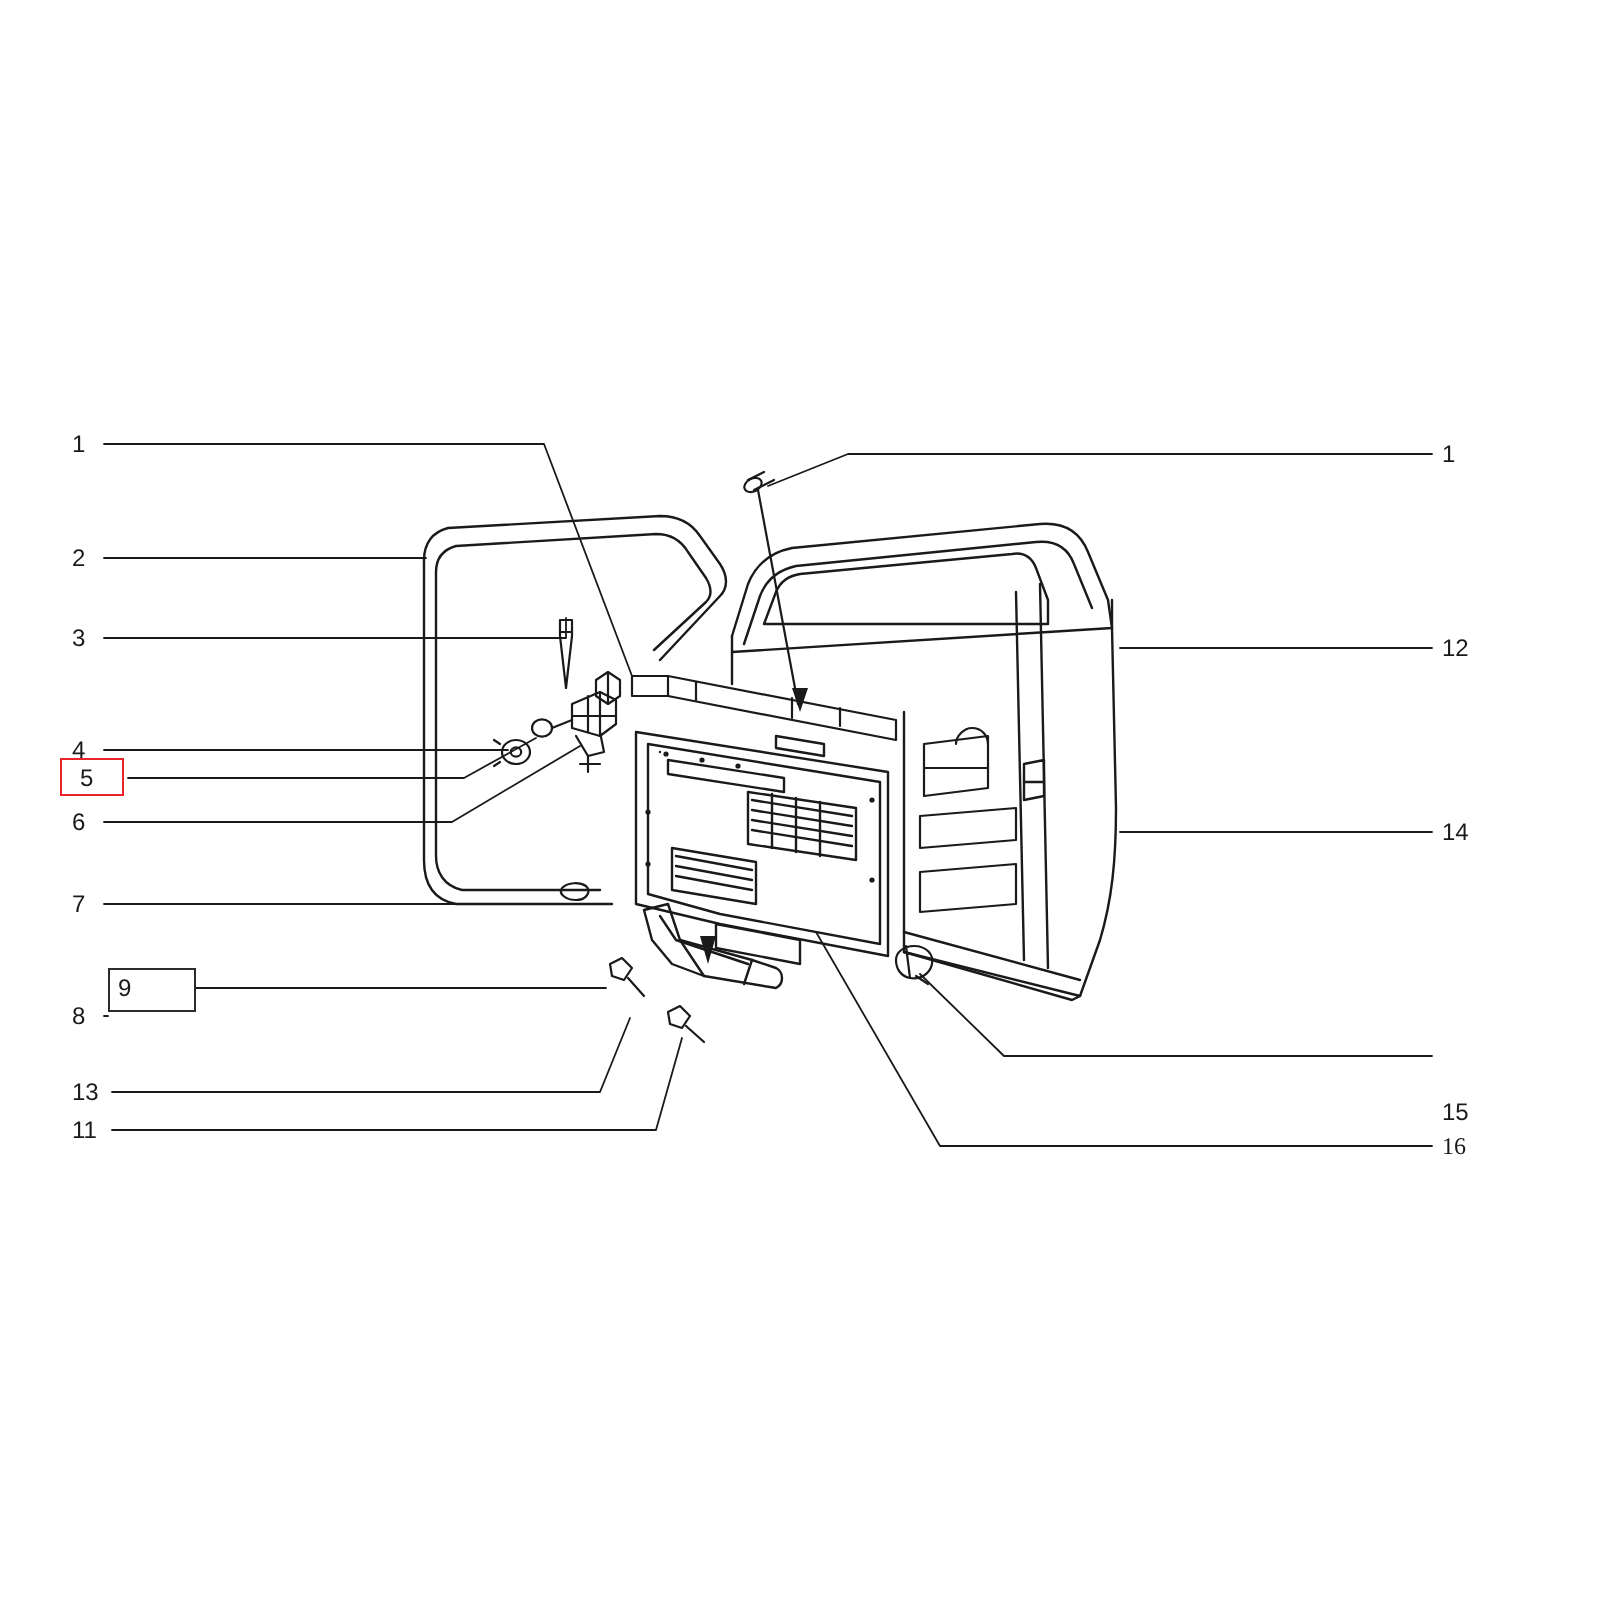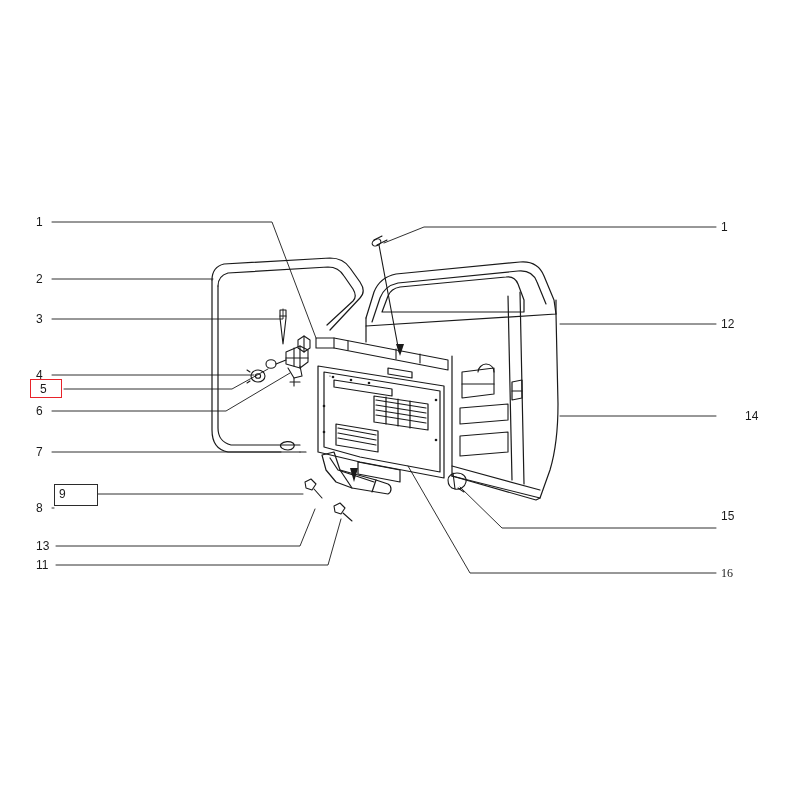--- a/index.html
+++ b/index.html
@@ -243,20 +243,20 @@
   <div class="callout-label" style="left:36px; top:369px;">4</div>
   <div class="callout-label" style="left:40px; top:383px;">5</div>
   <div class="callout-label" style="left:36px; top:405px;">6</div>
   <div class="callout-label" style="left:36px; top:446px;">7</div>
   <div class="callout-label" style="left:36px; top:502px;">8</div>
   <div class="callout-label" style="left:59px; top:488px;">9</div>
   <div class="callout-label" style="left:36px; top:540px;">13</div>
   <div class="callout-label" style="left:36px; top:559px;">11</div>
   <div class="callout-label" style="left:721px; top:221px;">1</div>
   <div class="callout-label" style="left:721px; top:318px;">12</div>
-  <div class="callout-label" style="left:721px; top:410px;margin-left:24px;">14</div>
-  <div class="callout-label" style="left:721px; top:510px;">15</div>
+  <div class="callout-label" style="left:721px; top:410px;">14</div>
+  <div class="callout-label" style="left:721px; top:550px;">15</div>
   <div class="callout-label" style="left:721px; top:567px;font-family:Liberation Serif, serif;">16</div>
 
   <div class="plain-box" style="left:54px; top:484px; width:44px; height:22px;"></div>
   <div class="highlight-box" style="left:30px; top:379px; width:32px; height:19px;"></div>
 
 </div>
 
 </body></html>

